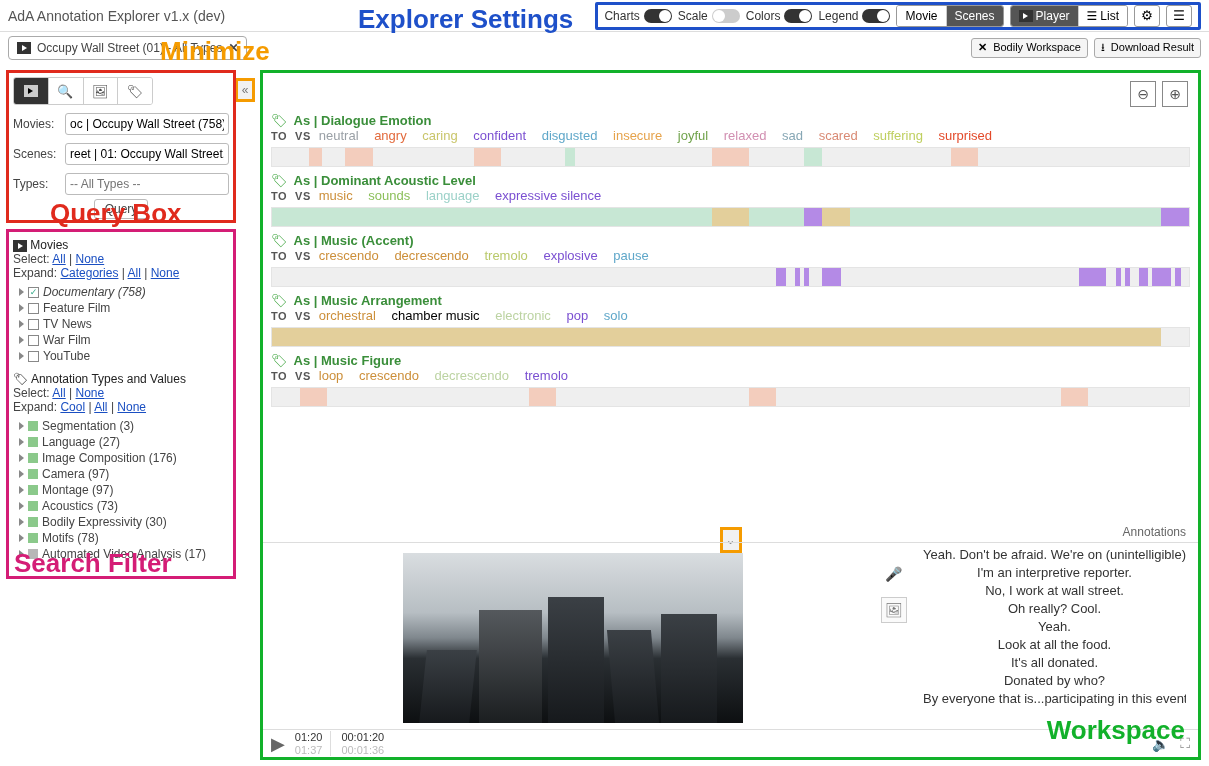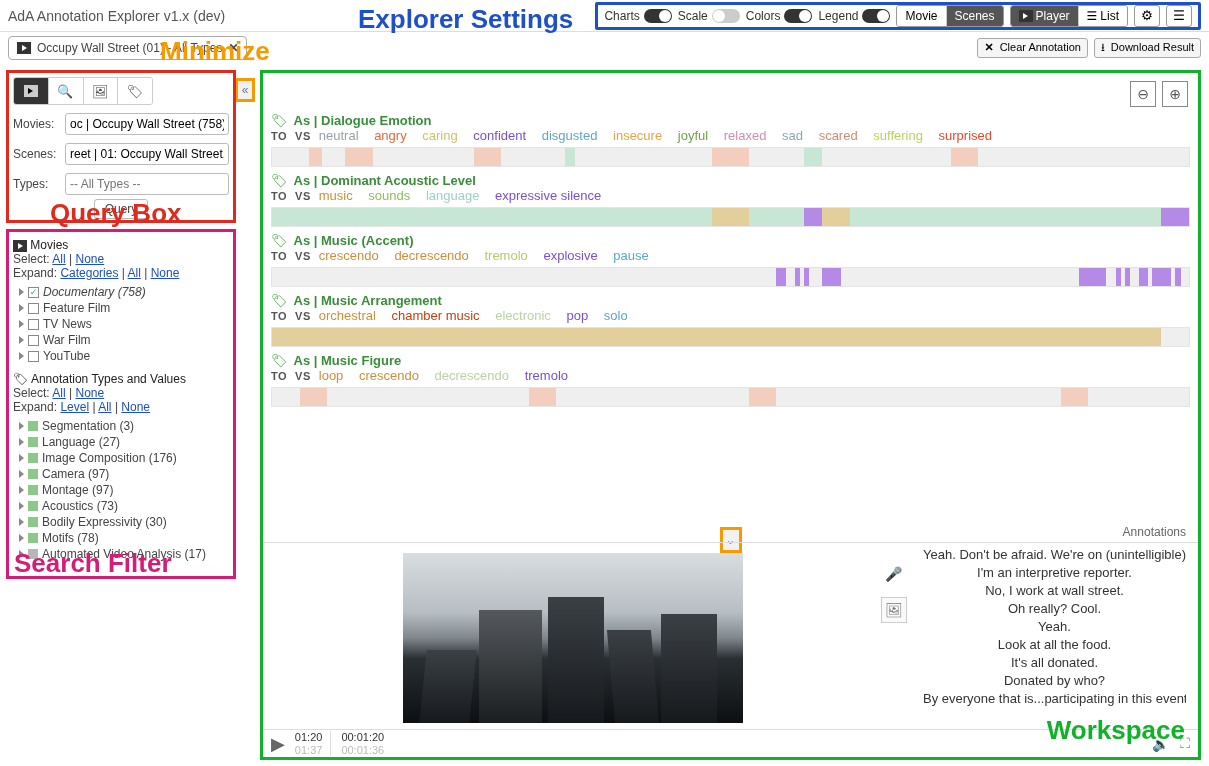--- a/index.html
+++ b/index.html
@@ -156,21 +156,21 @@
 
 <div class="subbar">
   <div class="movie-chip">
     <span class="play-sq"></span>
     <span>Occupy Wall Street (01) - All Types</span>
     <span class="chip-close">✕</span>
   </div>
   <div class="spacer"></div>
   <button class="action-btn">
       <span class="x">✕</span>
-      <span>Clear Annotation</span>
+      <span>Bodily Workspace</span>
     </button>
   <button class="action-btn">
       <span>⭳</span>
       <span>Download Result</span>
     </button>
 </div>
 
 <div class="minimize-btn">«</div>
 
 <div class="left-col">
@@ -234,21 +234,21 @@
         <div class="sf-item">
           <span class="tri"></span>
           <span class="cb "></span>
           <span class="">YouTube</span>
         </div>
       </div>
 
     <div class="sf-head"><span>🏷</span> <span>Annotation Types and Values</span></div>
     <div class="sf-links">
       <span>Select:</span> <a>All</a> | <a>None</a><br>
-      <span>Expand:</span> <a>Level</a> | <a>All</a> | <a>None</a>
+      <span>Expand:</span> <a>Cool</a> | <a>All</a> | <a>None</a>
     </div>
     <div class="sf-list" id="type-list">
         <div class="sf-item">
           <span class="tri"></span>
           <span class="sq" style="background:#8bc98b"></span>
           <span>Segmentation (3)</span>
         </div>
         <div class="sf-item">
           <span class="tri"></span>
           <span class="sq" style="background:#8bc98b"></span>
@@ -348,21 +348,21 @@
           <span class="chunk" style="left:94.5%;width:1%;background:#b48ae6"></span>
           <span class="chunk" style="left:96%;width:2%;background:#b48ae6"></span>
           <span class="chunk" style="left:98.5%;width:0.6%;background:#b48ae6"></span>
         </div>
       </div>
       <div class="track">
         <div class="track-head">
           <span class="tag-ic">🏷</span>
           <span class="track-title">As | Music Arrangement</span>
         </div>
-  <div class="track-head"><span class="tovs">TO</span><span class="tovs">VS</span><span class="val" style="color:#cc8f3a">orchestral</span> &nbsp; <span class="val" style="color:#c2410c">chamber music</span> &nbsp; <span class="val" style="color:#bcd3a2">electronic</span> &nbsp; <span class="val" style="color:#7a4fd1">pop</span> &nbsp; <span class="val" style="color:#5fa7c9">solo</span></div>
+  <div class="track-head"><span class="tovs">TO</span><span class="tovs">VS</span><span class="val" style="color:#cc8f3a">orchestral</span> &nbsp; <span class="val" style="color:#000000">chamber music</span> &nbsp; <span class="val" style="color:#bcd3a2">electronic</span> &nbsp; <span class="val" style="color:#7a4fd1">pop</span> &nbsp; <span class="val" style="color:#5fa7c9">solo</span></div>
   <div class="bar">
           <span class="chunk" style="left:0%;width:97%;background:#e3cf9b"></span>
         </div>
       </div>
       <div class="track">
         <div class="track-head">
           <span class="tag-ic">🏷</span>
           <span class="track-title">As | Music Figure</span>
         </div>
   <div class="track-head"><span class="tovs">TO</span><span class="tovs">VS</span><span class="val" style="color:#cc8f3a">loop</span> &nbsp; <span class="val" style="color:#cc8f3a">crescendo</span> &nbsp; <span class="val" style="color:#bcd3a2">decrescendo</span> &nbsp; <span class="val" style="color:#7a4fd1">tremolo</span></div>

